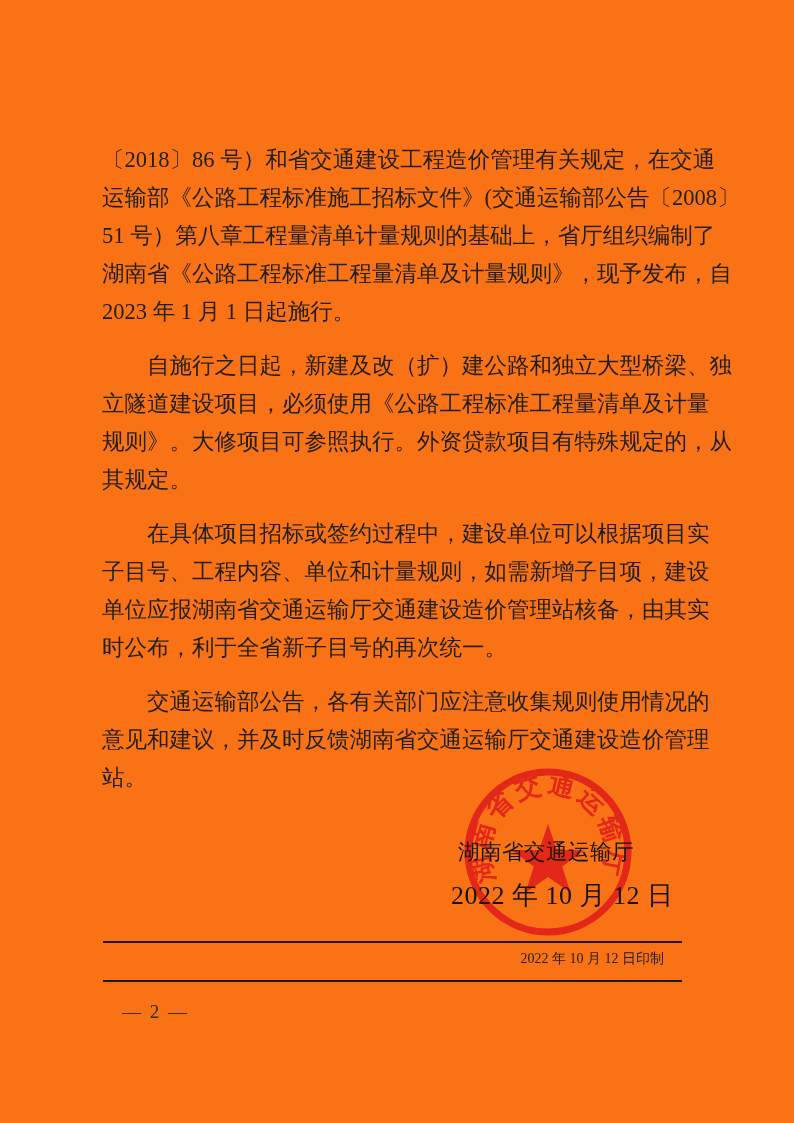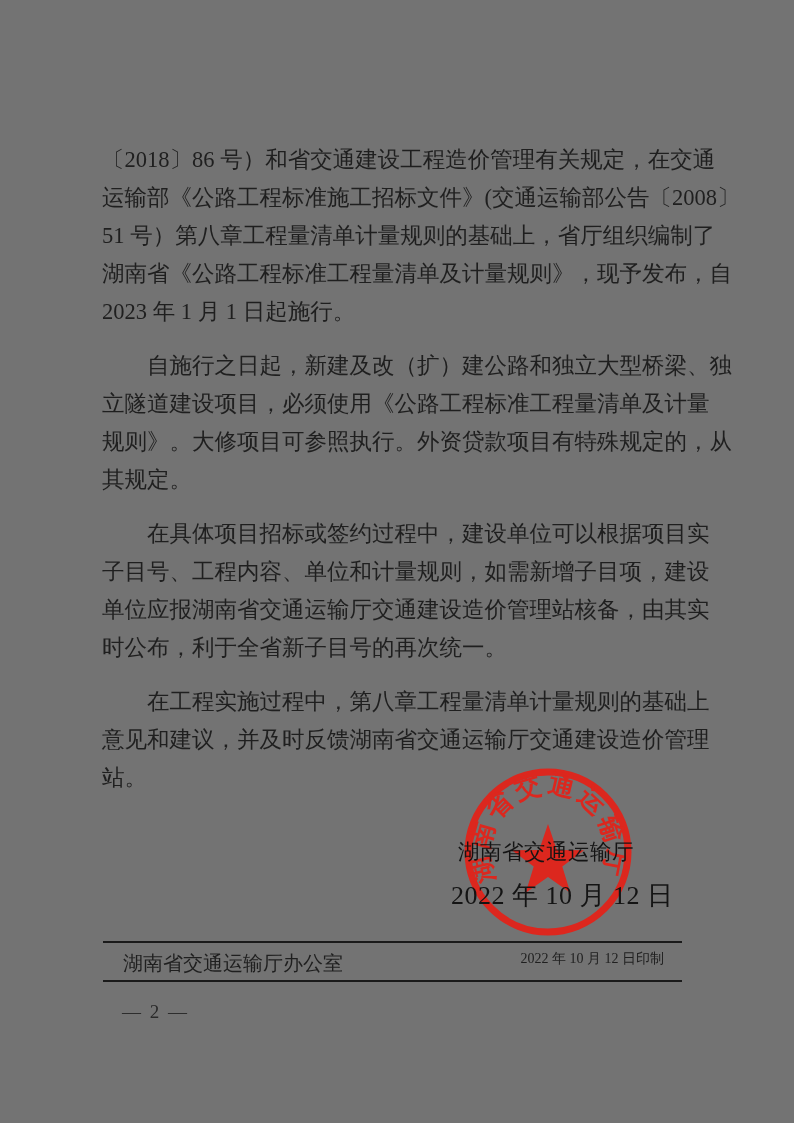--- a/index.html
+++ b/index.html
@@ -1,19 +1,19 @@
 <!DOCTYPE html>
 <html><head>
 <meta charset="utf-8">
 <style>
   html,body{margin:0;padding:0;}
   .page{
     position:relative;
     width:794px;height:1123px;
-    background:#737373;
+    background:#f97316;
     overflow:hidden;
     font-family:"Liberation Serif","DejaVu Serif",serif;
     color:#1f1f1f;
   }
   
   .body-text{
     position:absolute;
     left:102px;top:141px;width:592px;
   }
   .line{
@@ -76,36 +76,35 @@
       <div class="line fill">湖南省《公路工程标准工程量清单及计量规则》，现予发布，自</div>
       <div class="line">2023 年 1 月 1 日起施行。</div>
       <div class="line fill indent">自施行之日起，新建及改（扩）建公路和独立大型桥梁、独</div>
       <div class="line fill">立隧道建设项目，必须使用《公路工程标准工程量清单及计量</div>
       <div class="line fill">规则》。大修项目可参照执行。外资贷款项目有特殊规定的，从</div>
       <div class="line">其规定。</div>
       <div class="line fill indent">在具体项目招标或签约过程中，建设单位可以根据项目实</div>
       <div class="line fill">子目号、工程内容、单位和计量规则，如需新增子目项，建设</div>
       <div class="line fill">单位应报湖南省交通运输厅交通建设造价管理站核备，由其实</div>
       <div class="line">时公布，利于全省新子目号的再次统一。</div>
-      <div class="line fill indent">在工程实施过程中，第八章工程量清单计量规则的基础上</div>
+      <div class="line fill indent">交通运输部公告，各有关部门应注意收集规则使用情况的</div>
       <div class="line fill">意见和建议，并及时反馈湖南省交通运输厅交通建设造价管理</div>
       <div class="line">站。</div>
     </div>
 
   <svg class="seal" viewBox="0 0 176 176" xmlns="http://www.w3.org/2000/svg">
     <circle cx="88" cy="88" r="80" fill="none" stroke="#e2231a" stroke-width="7"></circle>
     <path id="sealArc" d="M 36.9 117.5 A 59 59 0 1 1 139.1 117.5" fill="none"></path>
     <text fill="#e2231a" font-size="26" letter-spacing="4" font-family="Liberation Serif, DejaVu Serif, serif" font-weight="bold">
       <textPath href="#sealArc" startOffset="2">湖南省交通运输厅</textPath>
     </text>
     <polygon fill="#e2231a" points="88,60 96.8,85.9 124.1,86.3 102.3,102.6 110.3,128.7 88,113 65.7,128.7 73.7,102.6 51.9,86.3 79.2,85.9"></polygon>
   </svg>
 
   <div class="sig-name">湖南省交通运输厅</div>
   <div class="sig-date">2022 年 10 月 12 日</div>
 
   <div class="rule rule-top"></div>
-  <div class="footer-office">湖南省交通运输厅办公室</div>
   <div class="footer-printdate">2022 年 10 月 12 日印制</div>
   <div class="rule rule-bottom"></div>
   <div class="page-number">— 2 —</div>
 
 </div>
 
 </body></html>

